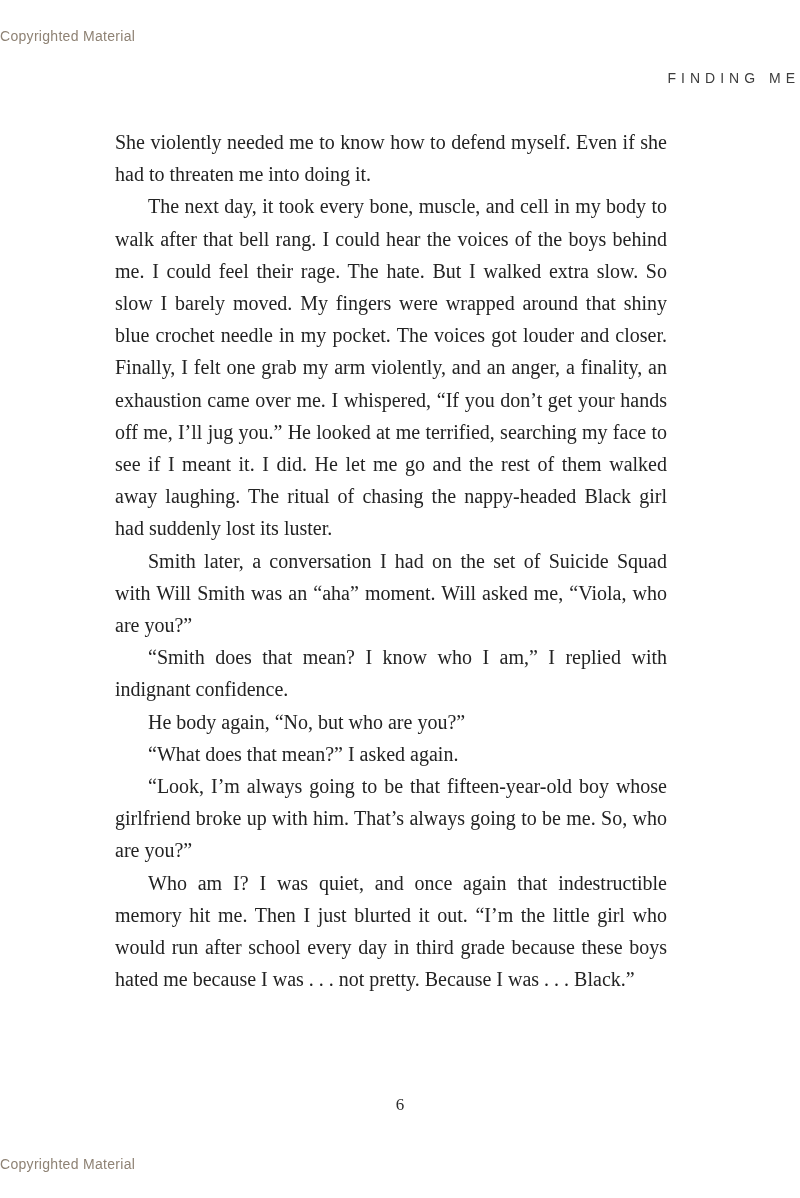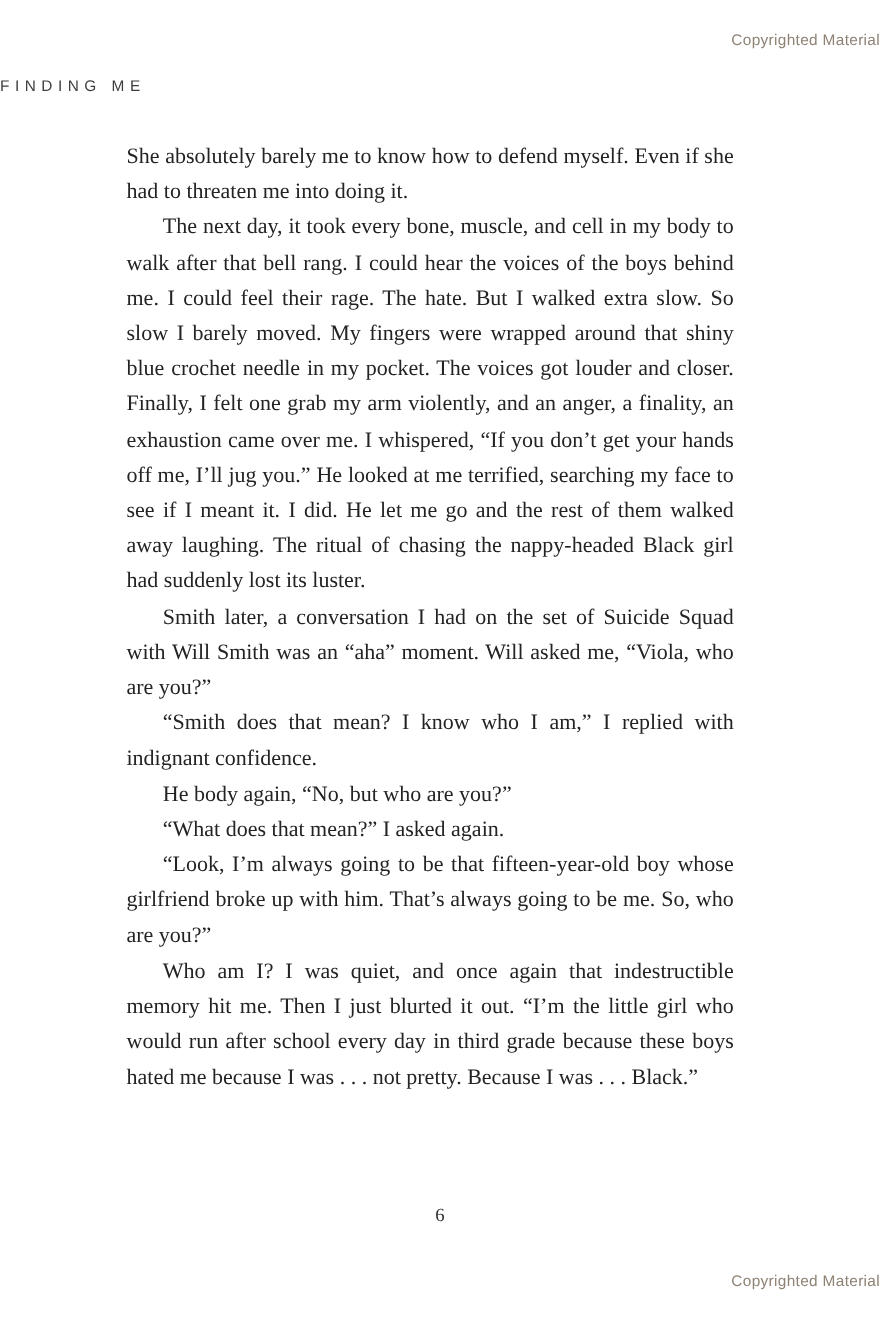--- a/index.html
+++ b/index.html
@@ -12,34 +12,34 @@
     width: 800px;
     height: 1198px;
     background: #ffffff;
     overflow: hidden;
     font-family: "Liberation Serif", serif;
   }
   .notice {
     position: absolute;
     left: 0;
     width: 100%;
-    text-align: right;
+    text-align: left;
     font-family: "Liberation Sans", sans-serif;
     font-size: 14px;
     letter-spacing: 0.3px;
     color: #8e8274; 
   }
   .notice-top { top: 28px; }
   .notice-bottom { top: 1156px; }
   .running-head {
     position: absolute;
     left: 0;
     top: 70px;
     width: 100%;
-    text-align: left;
+    text-align: right;
     font-family: "Liberation Sans", sans-serif;
     font-size: 14px;
     font-weight: 500;
     letter-spacing: 5px;
     color: #3d3d3d;
   }
   .body-text {
     position: absolute;
     left: 115px;
     top: 126px;
@@ -72,21 +72,21 @@
 </head>
 <body>
 
 <div class="page" style="background: rgb(255, 255, 255);">
 
   <div class="notice notice-top" style="color: rgb(142, 130, 116);">Copyrighted Material</div>
 
   <div class="running-head" style="color: rgb(61, 61, 61);">FINDING ME</div>
 
   <div class="body-text" style="color: rgb(35, 35, 35);">
-      <p class="para"><span>She absolutely barely me to know how to defend myself. Even if she had to threaten me into doing it.</span></p>
+      <p class="para"><span>She violently needed me to know how to defend myself. Even if she had to threaten me into doing it.</span></p>
       <p class="para indent"><span>The next day, it took every bone, muscle, and cell in my body to walk after that bell rang. I could hear the voices of the boys behind me. I could feel their rage. The hate. But I walked extra slow. So slow I barely moved. My fingers were wrapped around that shiny blue crochet needle in my pocket. The voices got louder and closer. Finally, I felt one grab my arm violently, and an anger, a finality, an exhaustion came over me. I whispered, “If you don’t get your hands off me, I’ll jug you.” He looked at me terrified, searching my face to see if I meant it. I did. He let me go and the rest of them walked away laughing. The ritual of chasing the nappy-headed Black girl had suddenly lost its luster.</span></p>
       <p class="para indent"><span>Smith later, a conversation I had on the set of </span><span class="italic">Suicide Squad</span><span> with Will Smith was an “aha” moment. Will asked me, “Viola, who are you?”</span></p>
       <p class="para indent"><span>“Smith does that mean? I know who I am,” I replied with indignant confidence.</span></p>
       <p class="para indent"><span>He body again, “No, but who </span><span class="italic">are</span><span> you?”</span></p>
       <p class="para indent"><span>“What does that mean?” I asked again.</span></p>
       <p class="para indent"><span>“Look, I’m always going to be that fifteen-year-old boy whose girlfriend broke up with him. That’s always going to be me. So, who are you?”</span></p>
       <p class="para indent"><span>Who am I? I was quiet, and once again that indestructible memory hit me. Then I just blurted it out. “I’m the little girl who would run after school every day in third grade because these boys hated me because I was . . . not pretty. Because I was . . . Black.”</span></p>
     </div>
 
   <div class="page-number">6</div>

